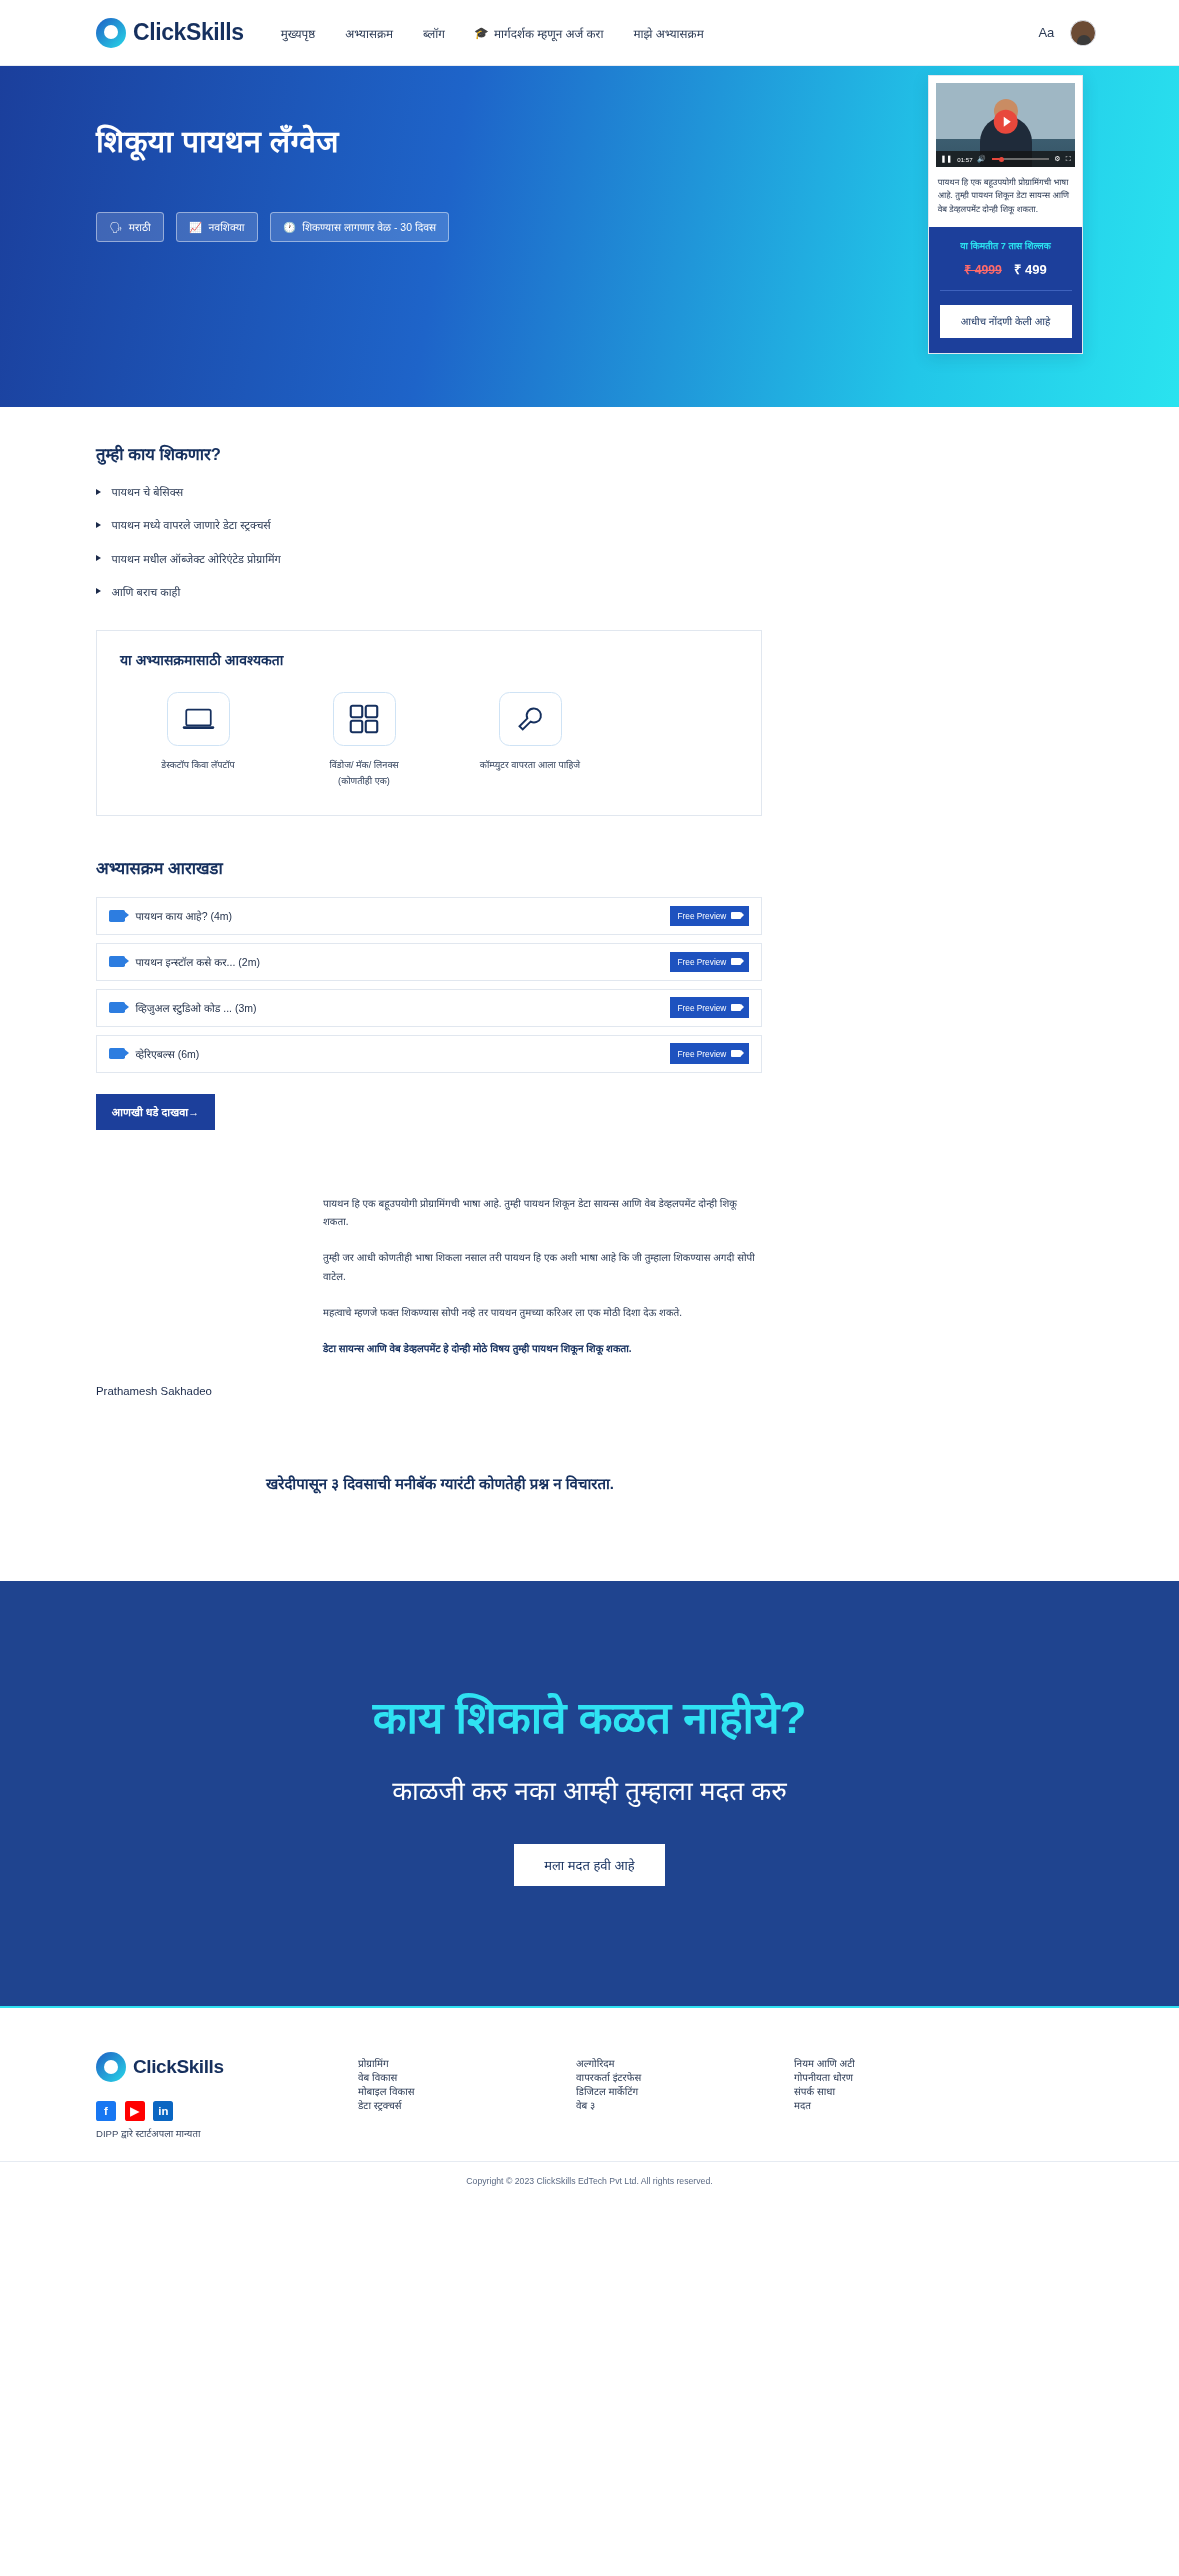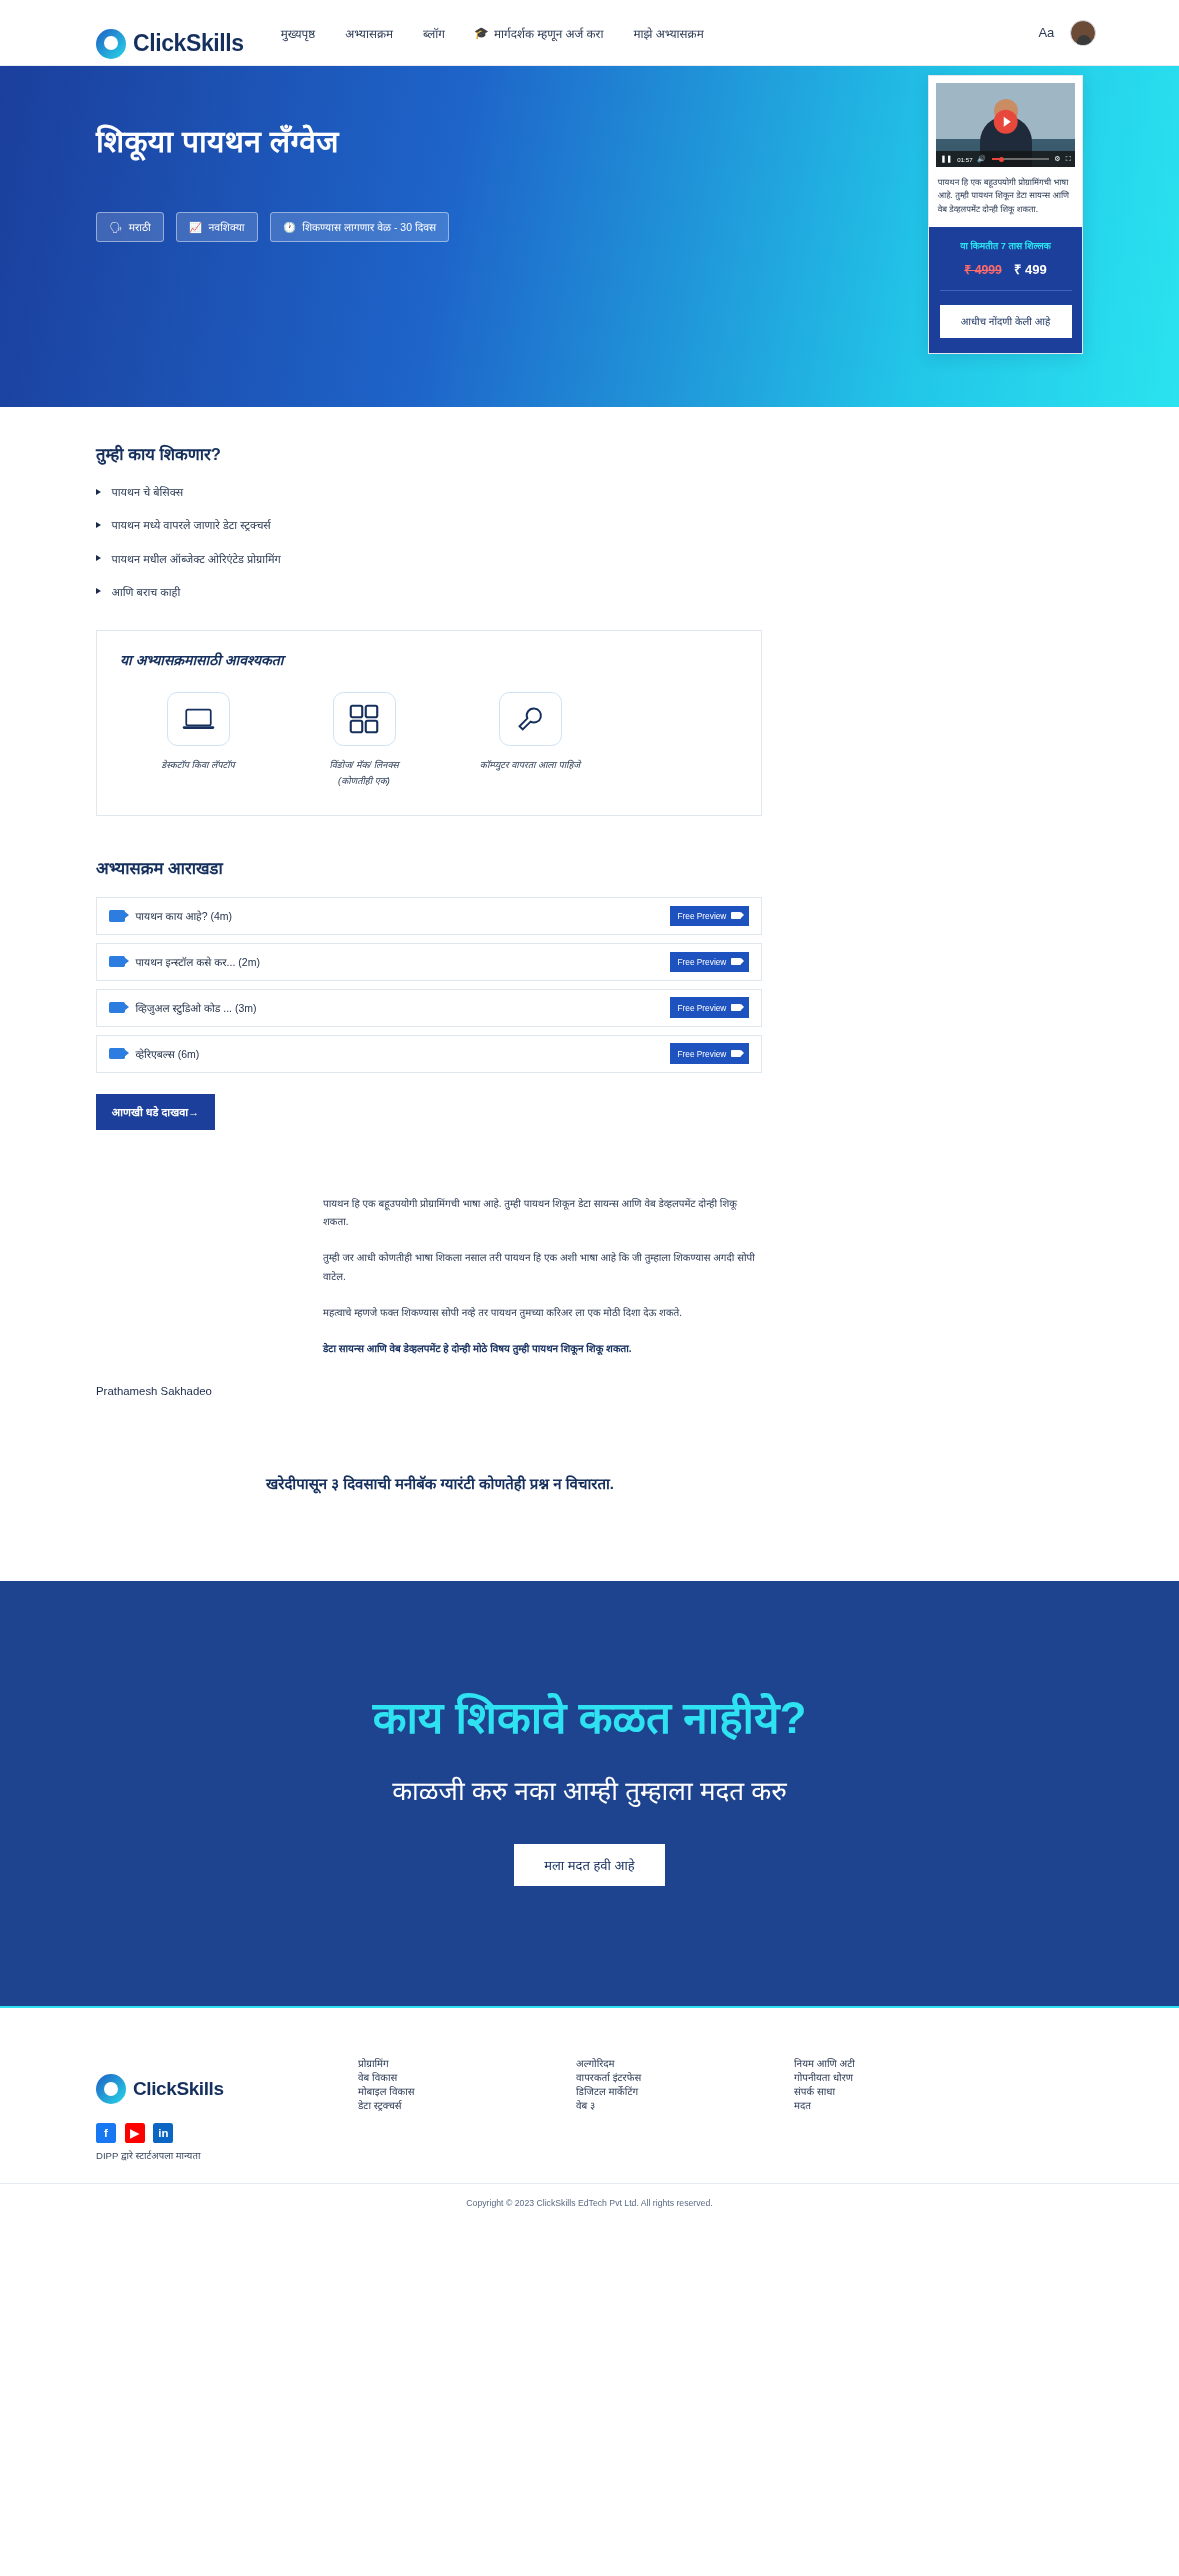--- a/index.html
+++ b/index.html
@@ -15,21 +15,21 @@
   .header {
     height: 66px;
     background: #ffffff;
     display: flex;
     align-items: center;
     padding: 0 83px 0 96px;
     border-bottom: 0.9px solid #e9edf3;
     position: relative;
     z-index: 5;
   }
-  .logo { display: flex; align-items: center; gap: 7px; margin-top: 22px; }
+  .logo { display: flex; align-items: center; gap: 7px; }
   .logo-mark {
     width: 30px; height: 30px; border-radius: 50%;
     background: linear-gradient(135deg,#1f5ec4,#28d8e8);
     position: relative; flex: none;
   }
   .logo-mark::after {
     content: ""; position: absolute; left: 7.9px; top: 7.9px;
     width: 14px; height: 14px; border-radius: 50%;
     background: #fff;
   }
@@ -142,21 +142,20 @@
   h2.section { font-size: 16.6px; color: #16305e; font-weight: bold; }
 
   .learn-list { margin-top: 19px; display: flex; flex-direction: column; gap: 18.3px; }
   .learn-item { display: flex; align-items: center; gap: 10.5px; font-size: 11px; color: #2c3b55; }
   .caret { width: 0; height: 0; border-left: 5.2px solid #1b2a4a; border-top: 3.5px solid transparent; border-bottom: 3.5px solid transparent; }
 
   .req-box {
     margin-top: 31px; width: 666px;
     border: 0.9px solid #e1e7ef; background: #fff;
     padding: 19px 23px 26px 23px;
-    font-style: italic;
   }
   .req-title { font-size: 14px; color: #16305e; font-weight: bold; }
   .req-items { margin-top: 23px; display: flex; gap: 52px; padding-left: 21px; }
   .req-item { width: 114px; text-align: center; }
   .req-icon {
     width: 63px; height: 54px; margin: 0 auto;
     border: 0.9px solid #cfe3f5; border-radius: 10.5px;
     display: flex; align-items: center; justify-content: center;
     background: #fff;
   }

